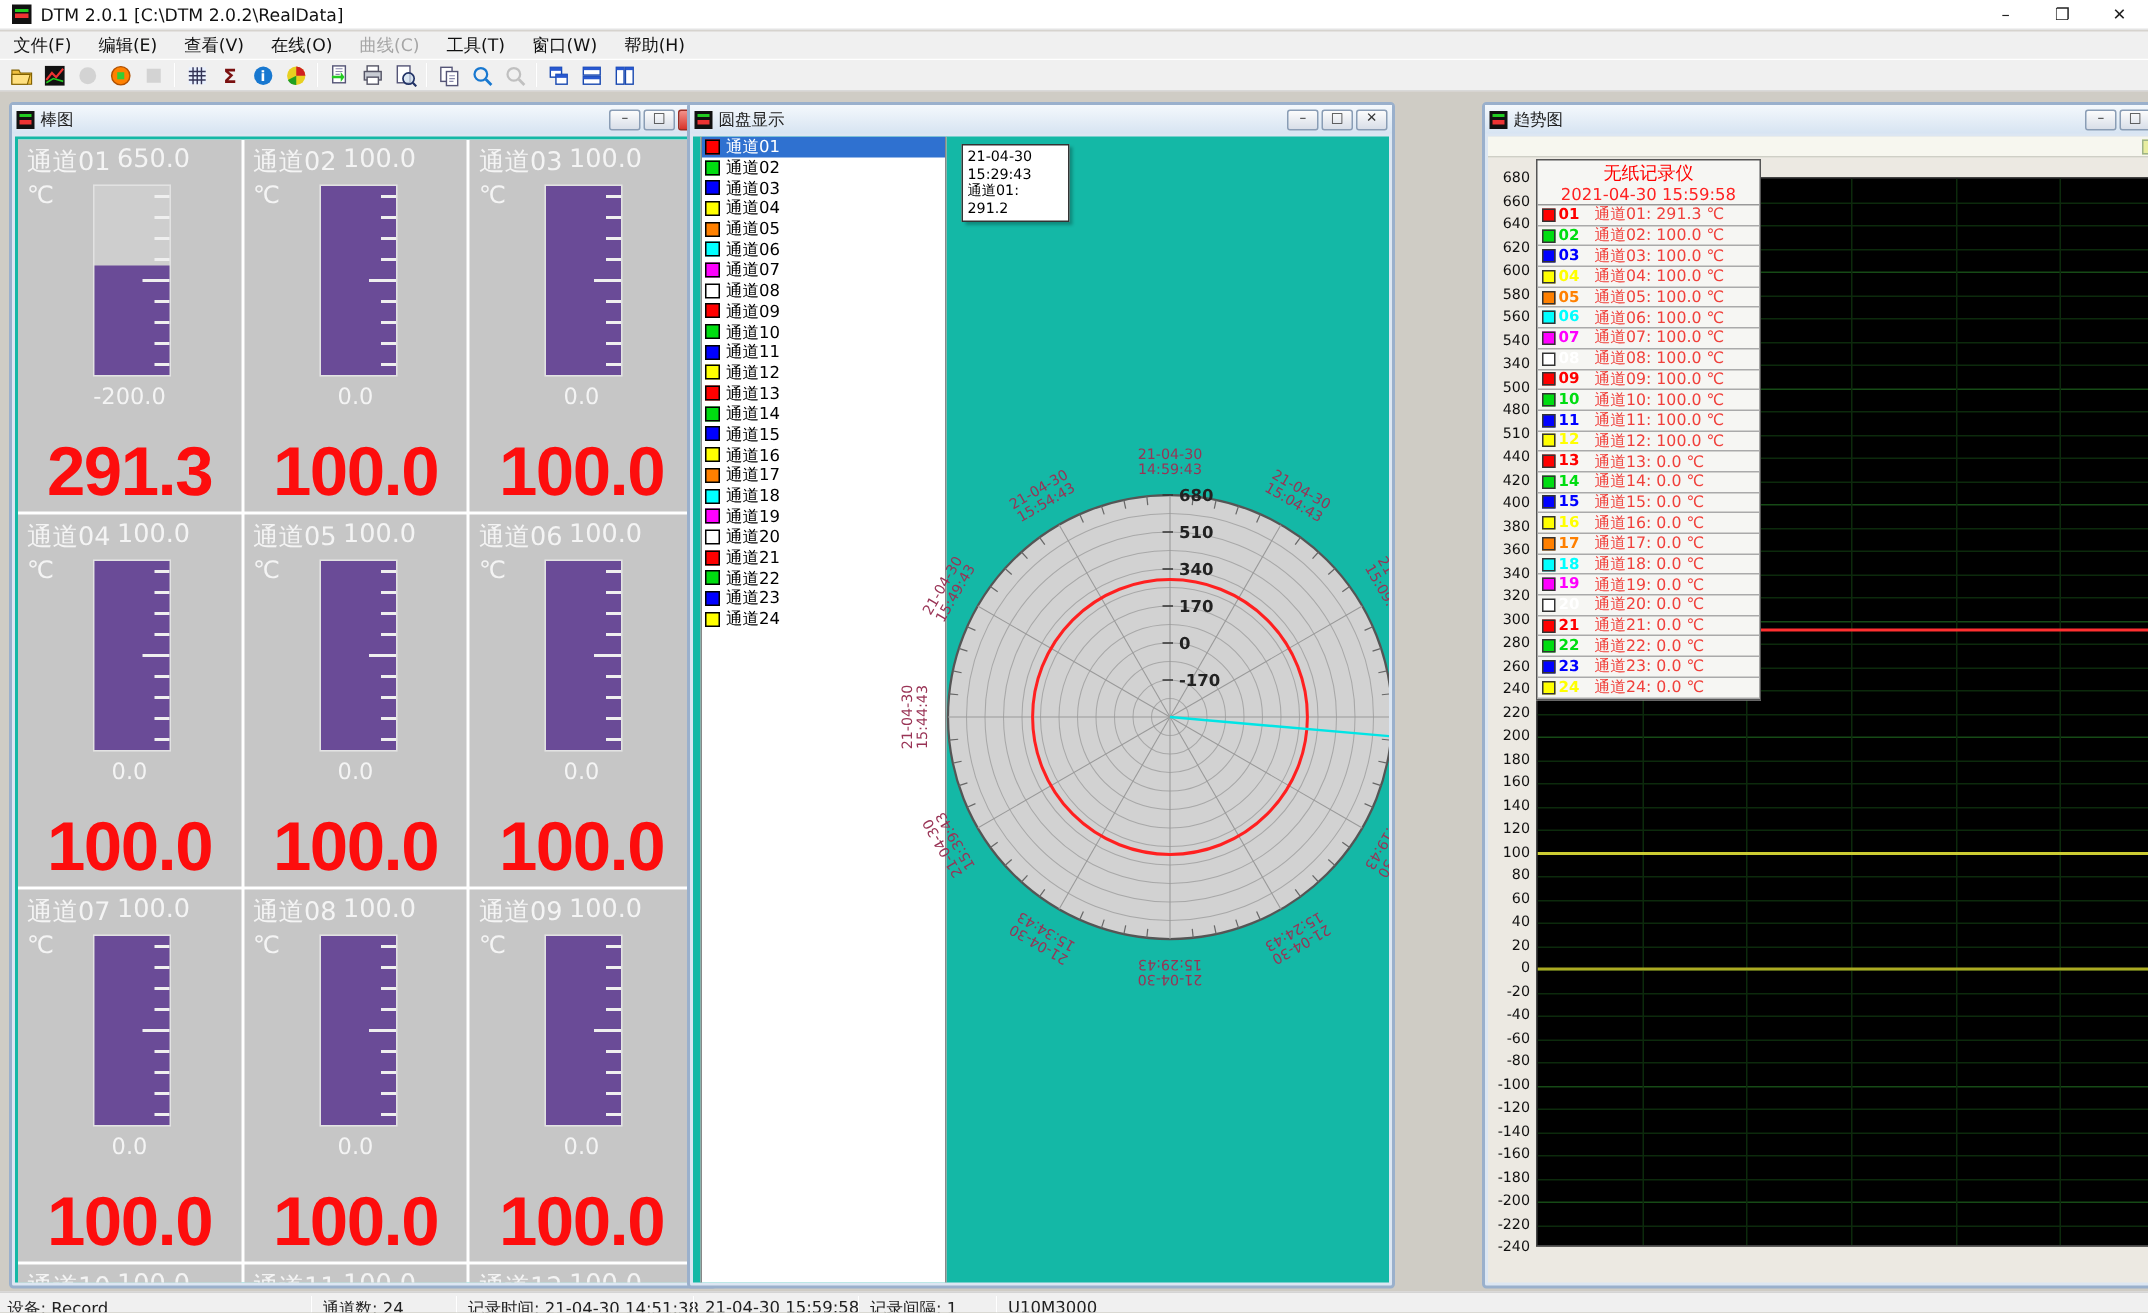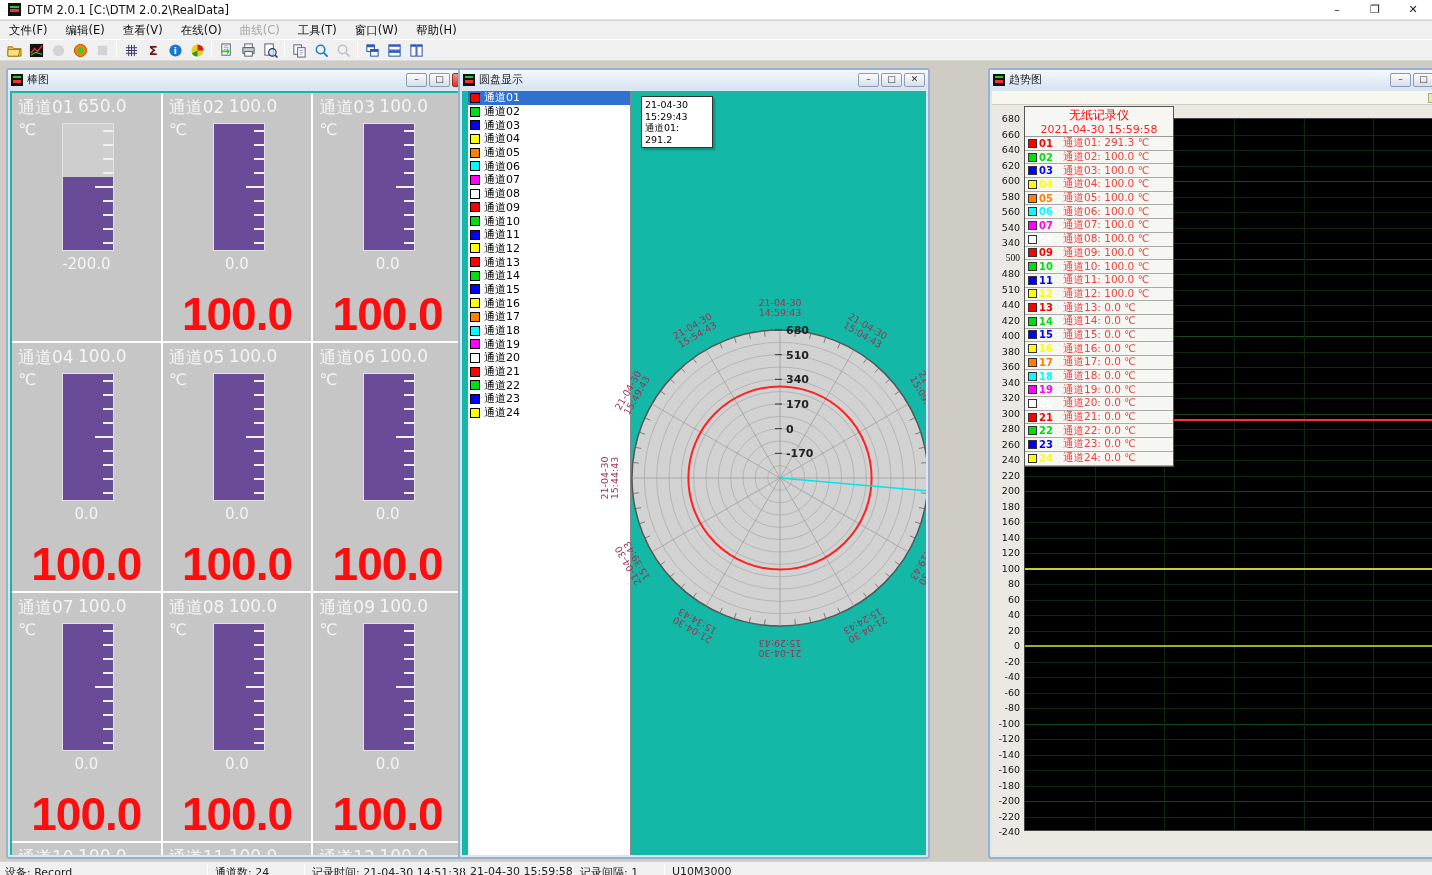--- a/index.html
+++ b/index.html
@@ -257,20 +257,21 @@
               <div class="bc-tick" style="top: 20px;"></div>
               <div class="bc-tick" style="top: 34px;"></div>
               <div class="bc-tick" style="top: 48px;"></div>
               <div class="bc-tick" style="top: 62px; width: 18px;"></div>
               <div class="bc-tick" style="top: 76px;"></div>
               <div class="bc-tick" style="top: 90px;"></div>
               <div class="bc-tick" style="top: 104px;"></div>
               <div class="bc-tick" style="top: 118px;"></div>
             </div>
             <div class="bc-min">-200.0</div>
+            <div class="bc-value">291.3</div>
           </div>
           <div class="bar-cell">
             <span class="bc-name">通道02</span>
             <span class="bc-max">100.0</span>
             <span class="bc-unit">℃</span>
             <div class="bc-gauge">
               <div class="bc-fill" style="height: 100%;"></div>
               <div class="bc-tick" style="top: 6px;"></div>
               <div class="bc-tick" style="top: 20px;"></div>
               <div class="bc-tick" style="top: 34px;"></div>
@@ -674,21 +675,21 @@
       <div class="t-ylabels" id="t-ylabels">
           <div class="t-ylabel" style="top: -5px;">680</div>
           <div class="t-ylabel" style="top: 10.5px;">660</div>
           <div class="t-ylabel" style="top: 26px;">640</div>
           <div class="t-ylabel" style="top: 41.5px;">620</div>
           <div class="t-ylabel" style="top: 57px;">600</div>
           <div class="t-ylabel" style="top: 72.5px;">580</div>
           <div class="t-ylabel" style="top: 88px;">560</div>
           <div class="t-ylabel" style="top: 103.5px;">540</div>
           <div class="t-ylabel" style="top: 119px;">340</div>
-          <div class="t-ylabel" style="top: 134.5px; font-family: Liberation Serif, serif;">500</div>
+          <div class="t-ylabel" style="top: 134.5px;">500</div>
           <div class="t-ylabel" style="top: 150px;">480</div>
           <div class="t-ylabel" style="top: 165.5px;">510</div>
           <div class="t-ylabel" style="top: 181px;">440</div>
           <div class="t-ylabel" style="top: 196.5px;">420</div>
           <div class="t-ylabel" style="top: 212px;">400</div>
           <div class="t-ylabel" style="top: 227.5px;">380</div>
           <div class="t-ylabel" style="top: 243px; text-align: center;">360</div>
           <div class="t-ylabel" style="top: 258.5px;">340</div>
           <div class="t-ylabel" style="top: 274px;">320</div>
           <div class="t-ylabel" style="top: 289.5px;">300</div>

